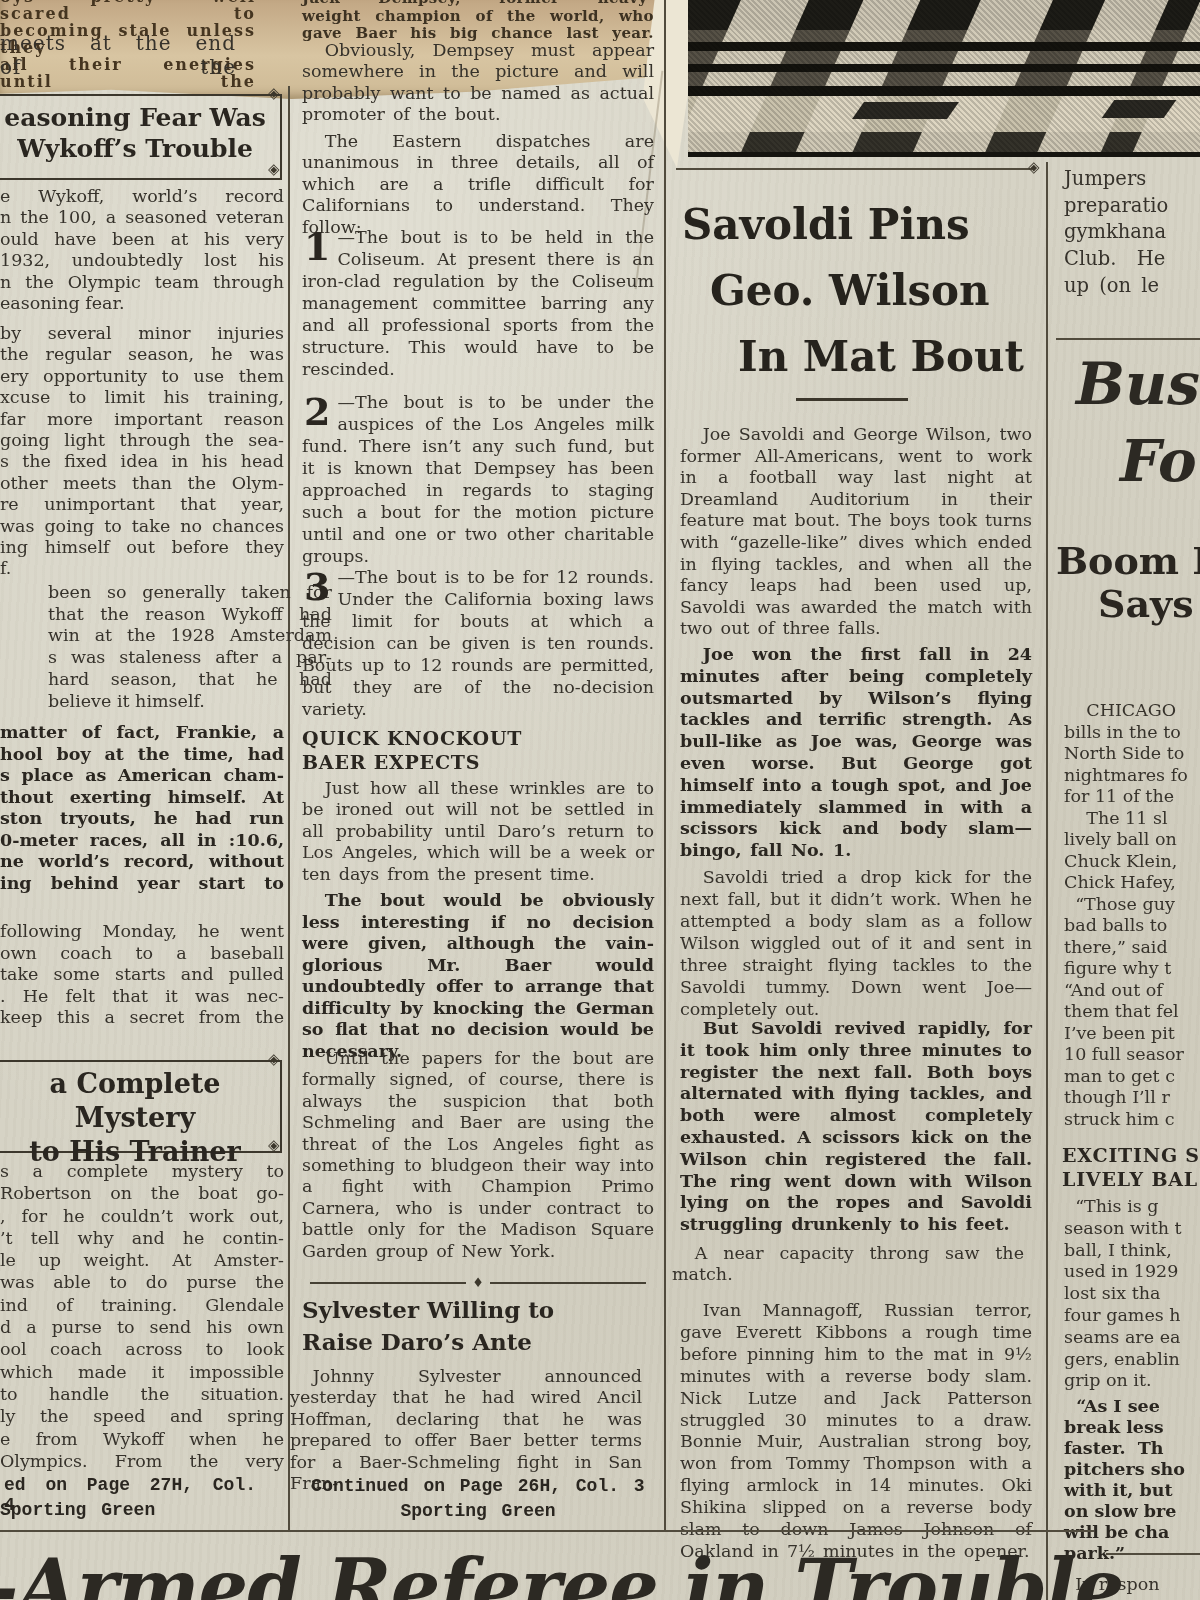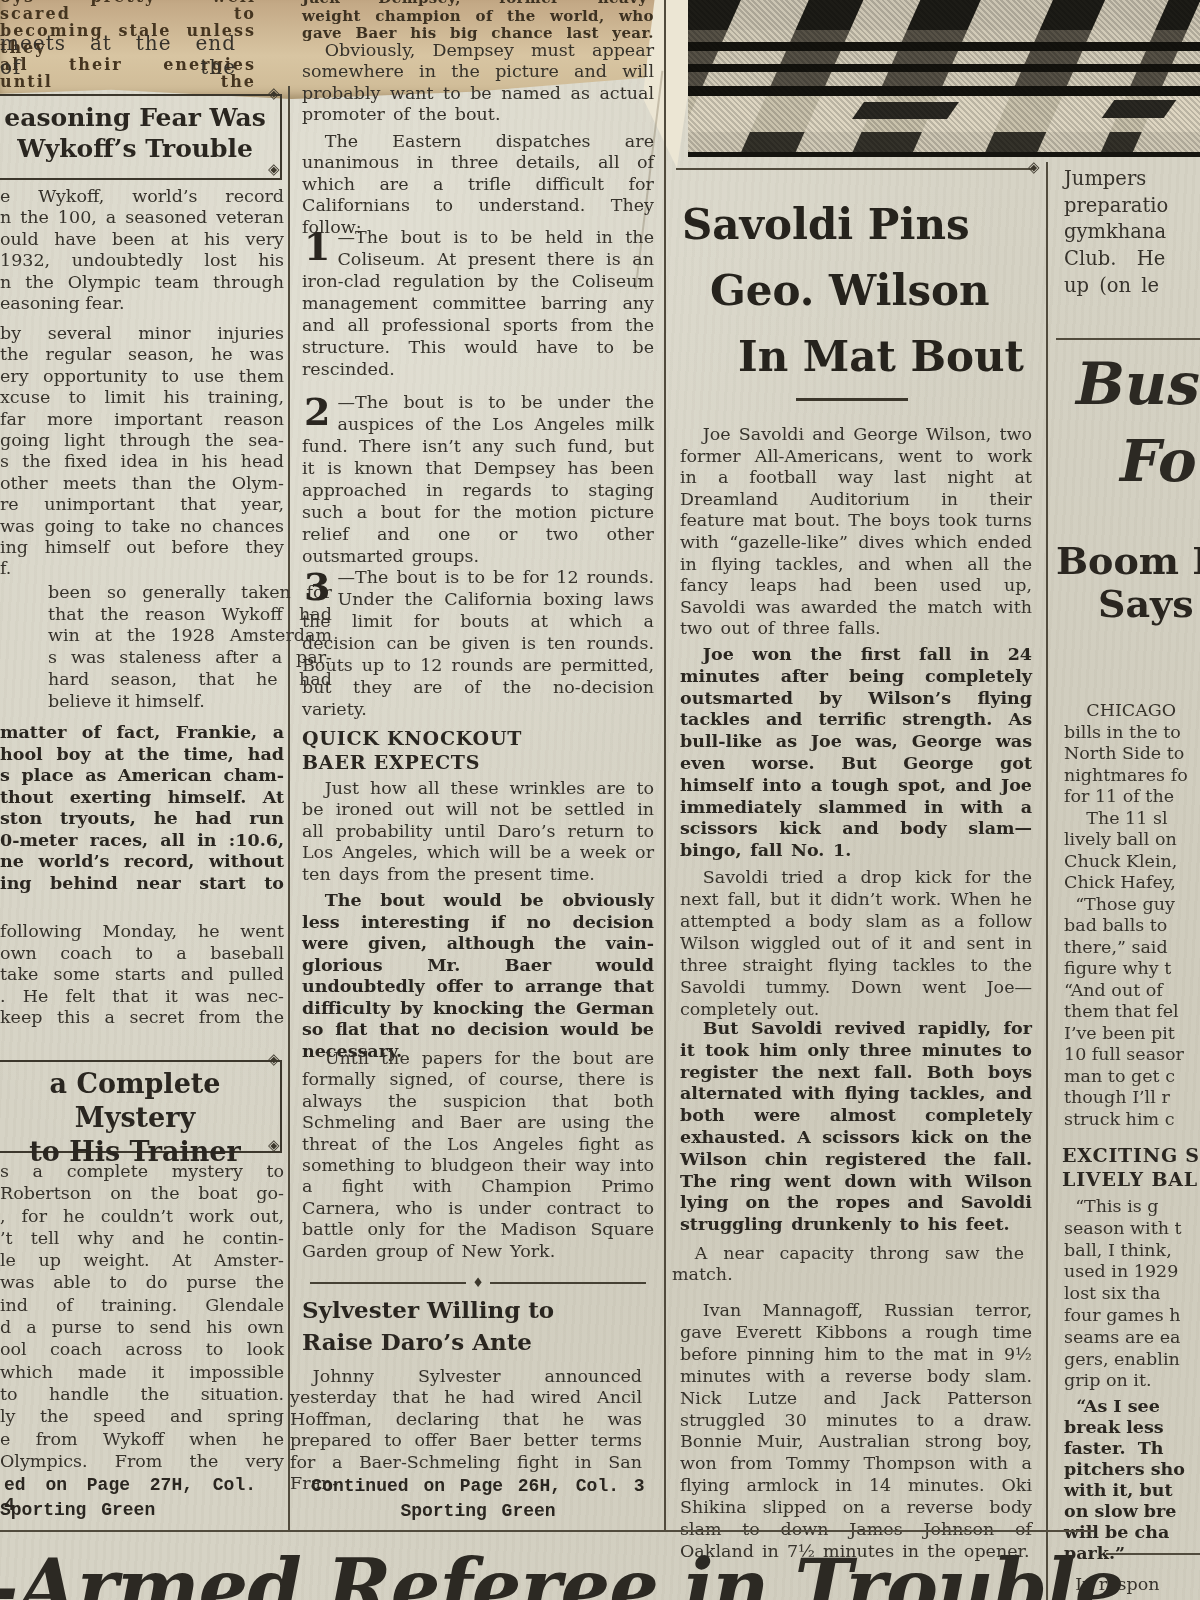--- a/index.html
+++ b/index.html
@@ -155,21 +155,21 @@
       <div class="ln">believe it himself.</div>
     </div>
   <div class="abs cut-left body17 b" style="left:0;top:722px;width:284px;line-height:21.5px;">
       <div class="ln">matter of fact, Frankie, a</div>
       <div class="ln">hool boy at the time, had</div>
       <div class="ln">s place as American cham-</div>
       <div class="ln">thout exerting himself.  At</div>
       <div class="ln">ston tryouts, he had run</div>
       <div class="ln">0-meter races, all in :10.6,</div>
       <div class="ln">ne world’s record, without</div>
-      <div class="ln">ing behind near start to</div>
+      <div class="ln">ing behind year start to</div>
     </div>
   <div class="abs cut-left body17" style="left:0;top:921px;width:284px;line-height:21.5px;">
       <div class="ln">following Monday, he went</div>
       <div class="ln">own coach to a baseball</div>
       <div class="ln">take some starts and pulled</div>
       <div class="ln">.  He felt that it was nec-</div>
       <div class="ln">keep this a secret from the</div>
     </div>
 
   <div class="abs boxhead" style="left:-12px;top:1060px;width:290px;height:84px;font-size:27px;line-height:34px;padding-top:5px;">
@@ -205,21 +205,21 @@
       <div class="ln">gave Baer his big chance last year.</div>
     </div>
 
   <div class="abs para body17" style="left:302px;top:40px;width:352px;">Obviously, Dempsey must appear somewhere in the picture and will probably want to be named as actual promoter of the bout.</div>
   <div class="abs para body17" style="left:302px;top:131px;width:352px;">The Eastern dispatches are unanimous in three details, all of which are a trifle difficult for Californians to understand.  They follow:</div>
 
   <div class="abs para noindent body17" style="left:302px;top:226px;width:352px;line-height:22px;">
     <span class="bignum">1</span><span>—The bout is to be held in the Coliseum.  At present there is an iron-clad regulation by the Coliseum management committee barring any and all professional sports from the structure. This would have to be rescinded.</span>
   </div>
   <div class="abs para noindent body17" style="left:302px;top:391px;width:352px;line-height:22px;">
-    <span class="bignum">2</span><span>—The bout is to be under the auspices of the Los Angeles milk fund.  There isn’t any such fund, but it is known that Dempsey has been approached in regards to staging such a bout for the motion picture relief and one or two other outsmarted groups.</span>
+    <span class="bignum">2</span><span>—The bout is to be under the auspices of the Los Angeles milk fund.  There isn’t any such fund, but it is known that Dempsey has been approached in regards to staging such a bout for the motion picture until and one or two other charitable groups.</span>
   </div>
   <div class="abs para noindent body17" style="left:302px;top:566px;width:352px;line-height:22px;">
     <span class="bignum">3</span><span>—The bout is to be for 12 rounds.  Under the California boxing laws the limit for bouts at which a decision can be given is ten rounds. Bouts up to 12 rounds are permitted, but they are of the no-decision variety.</span>
   </div>
 
   <div class="abs subhead-caps" style="left:302px;top:726px;width:352px;">
     <div>QUICK KNOCKOUT</div>
     <div>BAER EXPECTS</div>
   </div>
 

